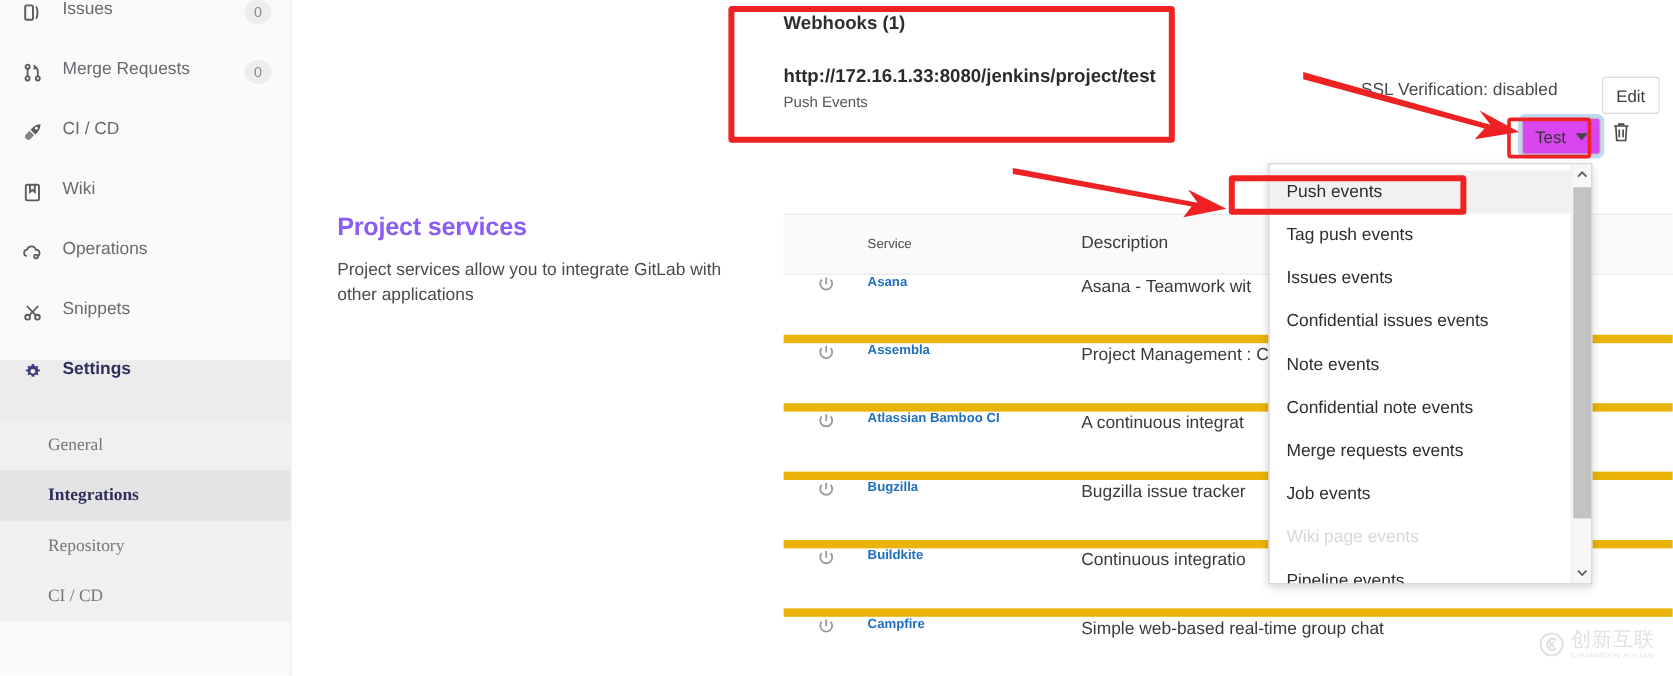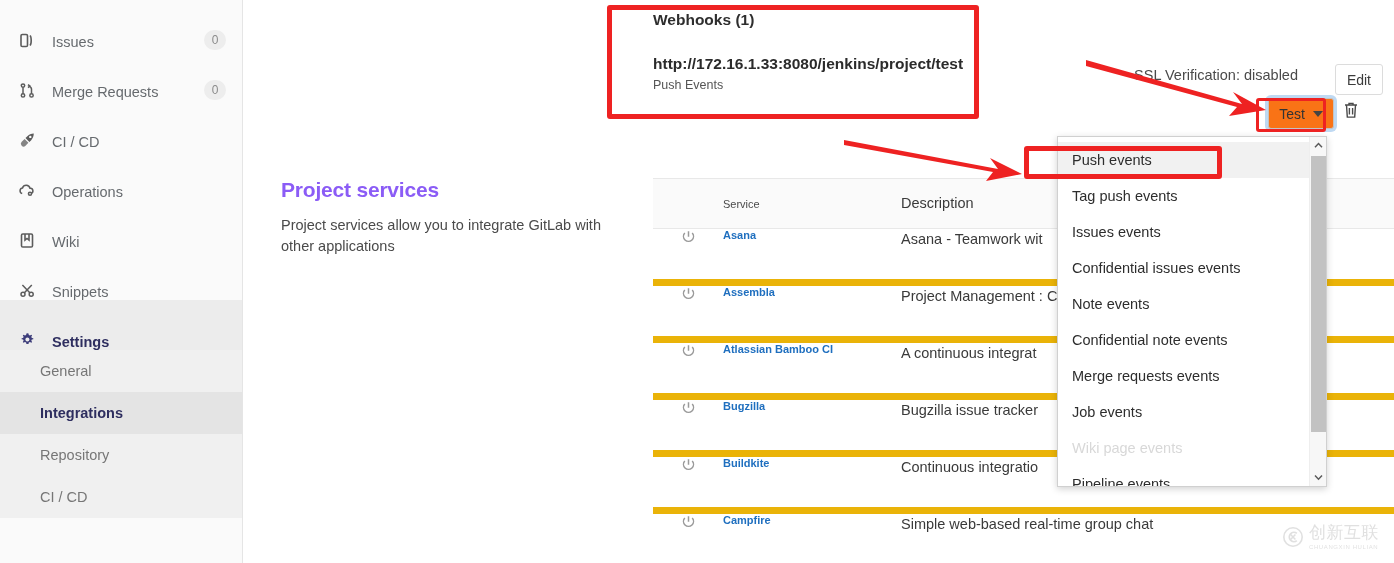--- a/index.html
+++ b/index.html
@@ -14,21 +14,21 @@
 
   
   #sidebar {
     position: absolute; left: 0; top: 0;
     width: 243px; height: 563px;
     background: #fafafa;
     border-right: 1px solid #e5e5e5;
   }
   .nav-item {
     position: relative;
-    display: flex; align-items: flex-end;
+    display: flex; align-items: flex-start;
     height: 50px;
     padding-left: 16px; padding-right: 16px;
     color: #666a6e;
     font-size: 14.5px;
   }
   .nav-item .ico {
     width: 22px; height: 20px;
     display: flex; align-items: center; justify-content: center;
     margin-right: 14px;
     flex: 0 0 22px;
@@ -51,20 +51,21 @@
     height: 50px;
   }
   .nav-item.settings .ico { color: #3d3d7a; }
   .subnav { background: #f0f0f0; }
   .sub-item {
     display: flex; align-items: center;
     height: 42px;
     padding-left: 40px;
     font-size: 14.5px;
     color: #767676;
+    font-family: Liberation Serif, serif;
   }
   .sub-item.active {
     background: #e4e4e4;
     color: #2e2e5f;
     font-weight: bold;
   }
 
   
   #main { position: absolute; left: 243px; top: 0; width: 1151px; height: 563px; background: #fff; }
 
@@ -95,21 +96,21 @@
     font-size: 14px; font-family: "Liberation Sans", sans-serif;
     display: flex; align-items: center; justify-content: center;
     padding: 0 11px;
   }
   #test-btn-wrap {
     position: absolute; right: 60px; top: 98px;
   }
   #test-btn {
     min-width: 62px; height: 31px;
     border: 1px solid #c3c3c3; border-radius: 3px;
-    background: #f97316; color: #333;
+    background: #d946ef; color: #333;
     font-size: 14px; font-family: "Liberation Sans", sans-serif;
     display: flex; align-items: center; justify-content: center;
     gap: 8px; padding: 0 10px;
     box-shadow: 0 0 0 3px rgba(180,210,240,.85);
   }
   .caret-dn {
     width: 0; height: 0;
     border-left: 5px solid transparent;
     border-right: 5px solid transparent;
     border-top: 6px solid #444;
@@ -247,37 +248,37 @@
           <path d="M14.8 1.6c-2.5.1-5 1.1-6.7 2.9L6.5 6.1l3.9 3.9 1.6-1.6c1.8-1.7 2.7-4.3 2.8-6.8z"></path>
           <path d="M5.6 7l3.8 3.8-3.1 3.1a2.7 2.7 0 01-3.8-3.8L5.6 7z" opacity=".75"></path>
           <circle cx="11.3" cy="4.9" r="1.2" fill="#fafafa"></circle>
         </svg>
       </span>
       <span class="lbl">CI / CD</span>
     </div>
 
     <div class="nav-item">
       <span class="ico">
+        <svg width="16" height="17" viewBox="0 0 16 17" fill="none" stroke="currentColor" stroke-width="1.6">
+          <rect x="2.5" y="2" width="11" height="13" rx="1.3"></rect>
+          <path d="M6 2v6l2-1.6L10 8V2"></path>
+        </svg>
+      </span>
+      <span class="lbl">Wiki</span>
+    </div>
+
+    <div class="nav-item">
+      <span class="ico">
         <svg width="18" height="17" viewBox="0 0 18 17" fill="none" stroke="currentColor" stroke-width="1.5">
           <path d="M4.2 11.5a2.8 2.8 0 01.3-5.5A3.9 3.9 0 0112 6.3a2.6 2.6 0 01.6 5.2"></path>
           <circle cx="12" cy="11.8" r="2.3" fill="currentColor" stroke="none"></circle>
           <circle cx="12" cy="11.8" r=".8" fill="#fafafa" stroke="none"></circle>
         </svg>
       </span>
       <span class="lbl">Operations</span>
-    </div>
-
-    <div class="nav-item">
-      <span class="ico">
-        <svg width="16" height="17" viewBox="0 0 16 17" fill="none" stroke="currentColor" stroke-width="1.6">
-          <rect x="2.5" y="2" width="11" height="13" rx="1.3"></rect>
-          <path d="M6 2v6l2-1.6L10 8V2"></path>
-        </svg>
-      </span>
-      <span class="lbl">Wiki</span>
     </div>
 
     <div class="nav-item">
       <span class="ico">
         <svg width="17" height="17" viewBox="0 0 17 17" fill="none" stroke="currentColor" stroke-width="1.5">
           <circle cx="4" cy="12.3" r="2"></circle>
             <circle cx="12.2" cy="12.3" r="2"></circle>
           <path d="M5.4 10.8L12.8 3M10.8 10.8L3.4 3"></path>
         </svg>
       </span>

